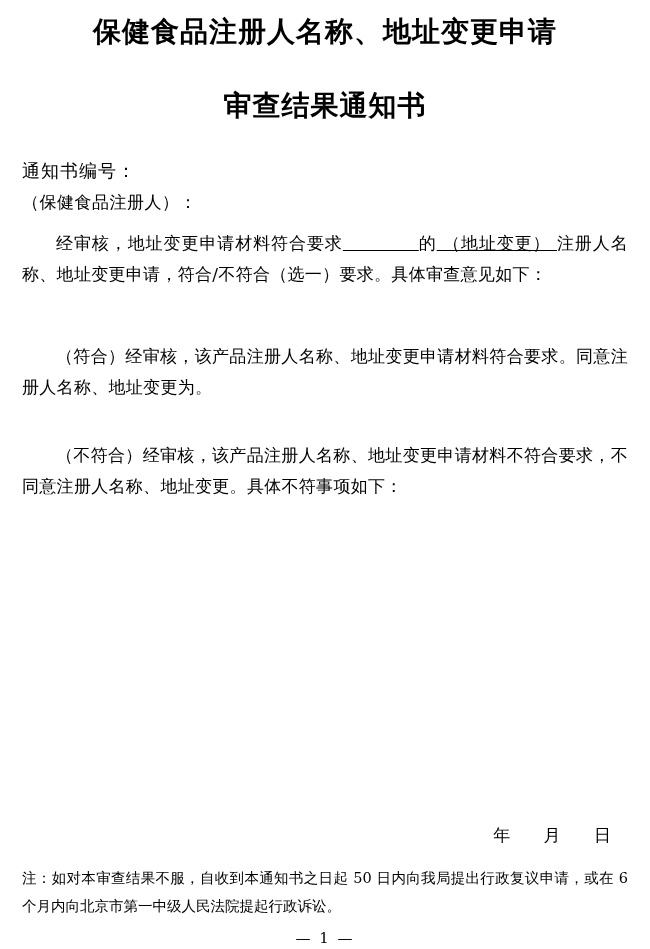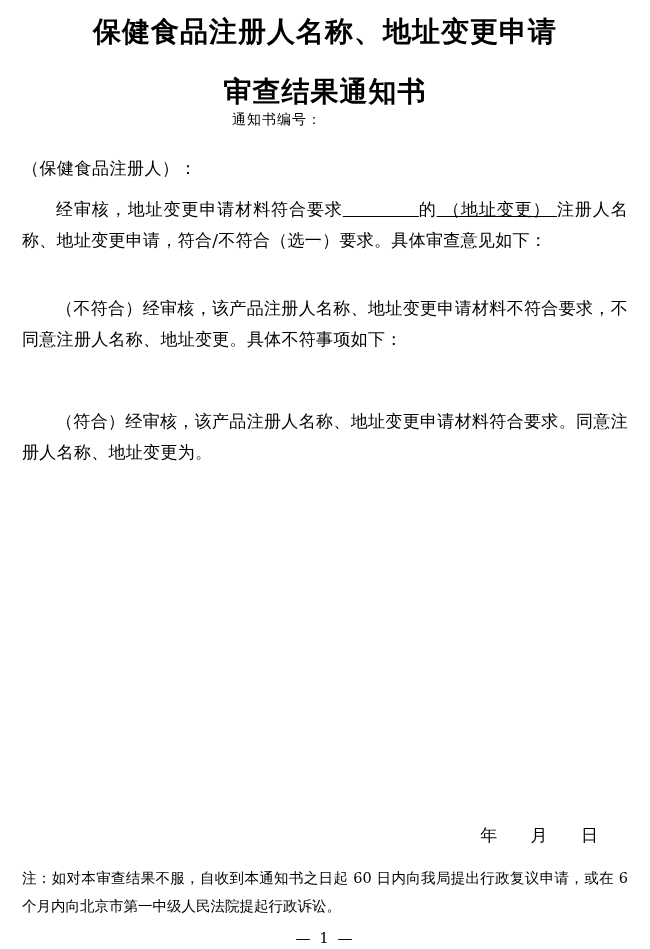--- a/index.html
+++ b/index.html
@@ -27,31 +27,32 @@
     font-family: "DejaVu Sans", "Liberation Sans", sans-serif;
     font-weight: bold;
     font-size: 28px;
     letter-spacing: 1px;
     line-height: 1.3;
   }
   .title-line1 {
     margin-top: 14px;
   }
   .title-line2 {
-    margin-top: 24px;
+    margin-top: 38px;
     font-family: Liberation Serif, serif;
   }
   .doc-number {
-    text-align: center;
+    margin-top: 34px;
+    text-align: left;
     padding-right: 96px;
-    font-size: 14px;
+    font-size: 18px;
     letter-spacing: 1px;
   }
   .addressee {
-    margin-top: 28px;
+    margin-top: 8px;
     font-size: 17px;
     letter-spacing: 0.5px;
   }
   .body-par {
     margin-top: 14px;
     font-size: 17px;
     line-height: 1.85;
     text-align: justify;
     text-indent: 2em;
     letter-spacing: 0.3px;
@@ -65,21 +66,21 @@
   .blank-underline {
     text-decoration: underline;
     white-space: pre;
   }
   .sign-date {
     position: absolute;
     left: 0;
     right: 0;
     top: 810px;
     text-align: right;
-    padding-right: 51px;
+    padding-right: 38px;
     font-size: 17px;
     letter-spacing: 1px;
   }
   .sign-date span {
     margin-left: 26px;
   }
   .footnote {
     position: absolute;
     left: 22px;
     right: 22px;
@@ -107,27 +108,27 @@
   <div class="title title-line2">审查结果通知书</div>
 
   <div class="doc-number">通知书编号：</div>
 
   <div class="addressee">（保健食品注册人）：</div>
 
   <p class="body-par">
     <span>经审核，地址变更申请材料符合要求</span><span class="blank-underline">            </span><span>的</span><span class="blank-underline"> （地址变更） </span><span>注册人名称、地址变更申请，符合/不符合（选一）要求。具体审查意见如下：</span>
   </p>
 
+  <p class="body-par par-gap-large">（符合）经审核，该产品注册人名称、地址变更申请材料符合要求。同意注册人名称、地址变更为。</p>
+
   <p class="body-par par-gap-mid">（不符合）经审核，该产品注册人名称、地址变更申请材料不符合要求，不同意注册人名称、地址变更。具体不符事项如下：</p>
-
-  <p class="body-par par-gap-large">（符合）经审核，该产品注册人名称、地址变更申请材料符合要求。同意注册人名称、地址变更为。</p>
 
   <div class="sign-date">
     <span>年</span>
     <span>月</span>
     <span>日</span>
   </div>
 
-  <div class="footnote">注：如对本审查结果不服，自收到本通知书之日起 60 日内向我局提出行政复议申请，或在 6 个月内向北京市第一中级人民法院提起行政诉讼。</div>
+  <div class="footnote">注：如对本审查结果不服，自收到本通知书之日起 50 日内向我局提出行政复议申请，或在 6 个月内向北京市第一中级人民法院提起行政诉讼。</div>
 
   <div class="page-number">— 1 —</div>
 
 </div>
 
 </body></html>

